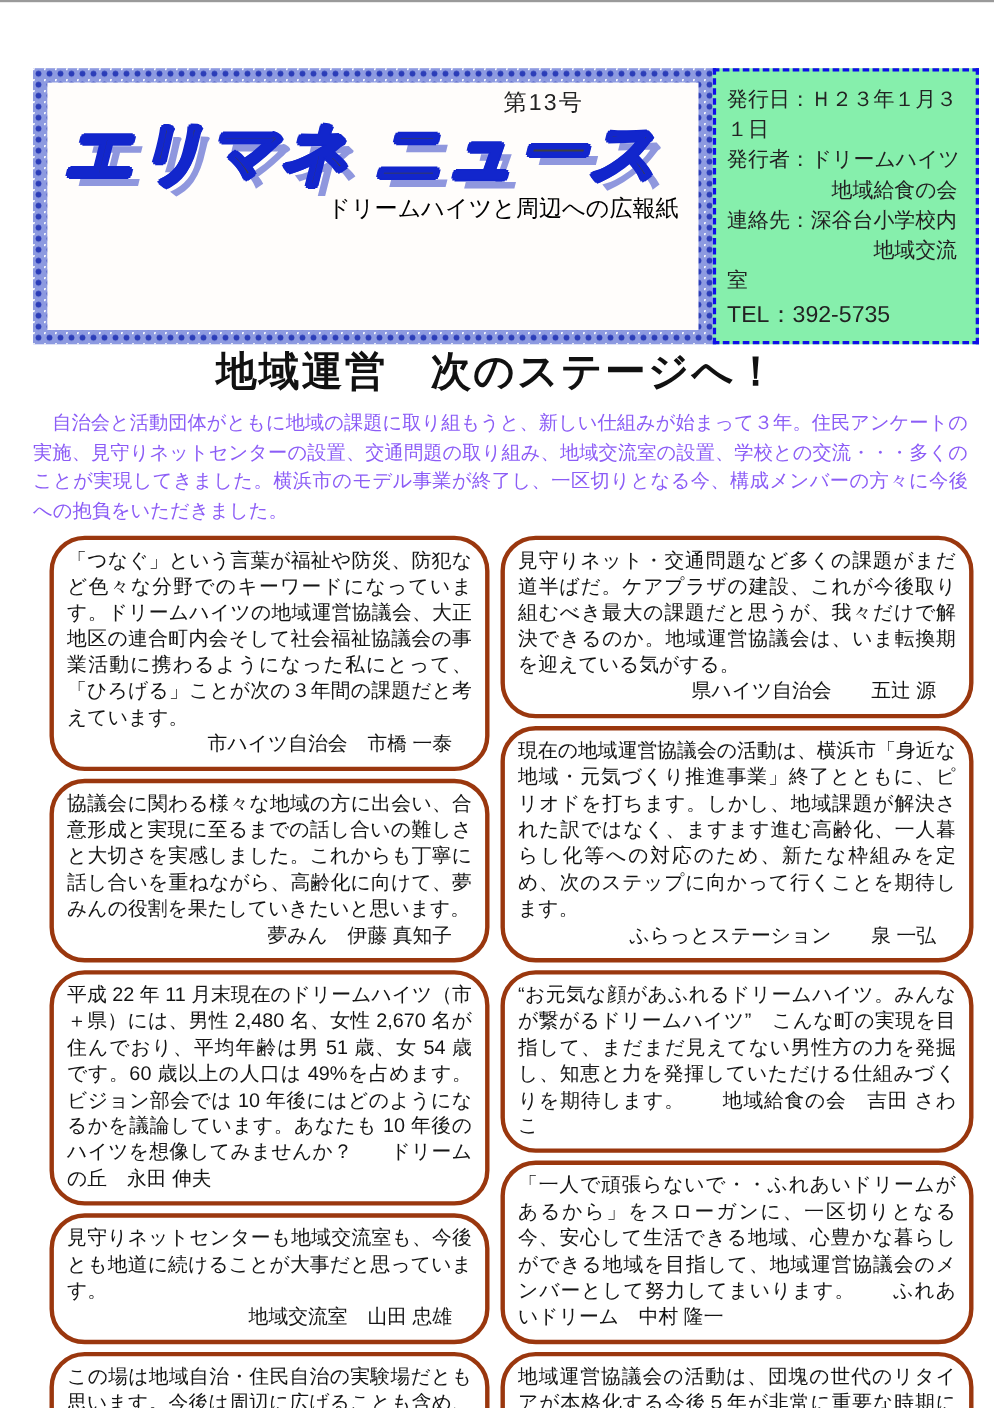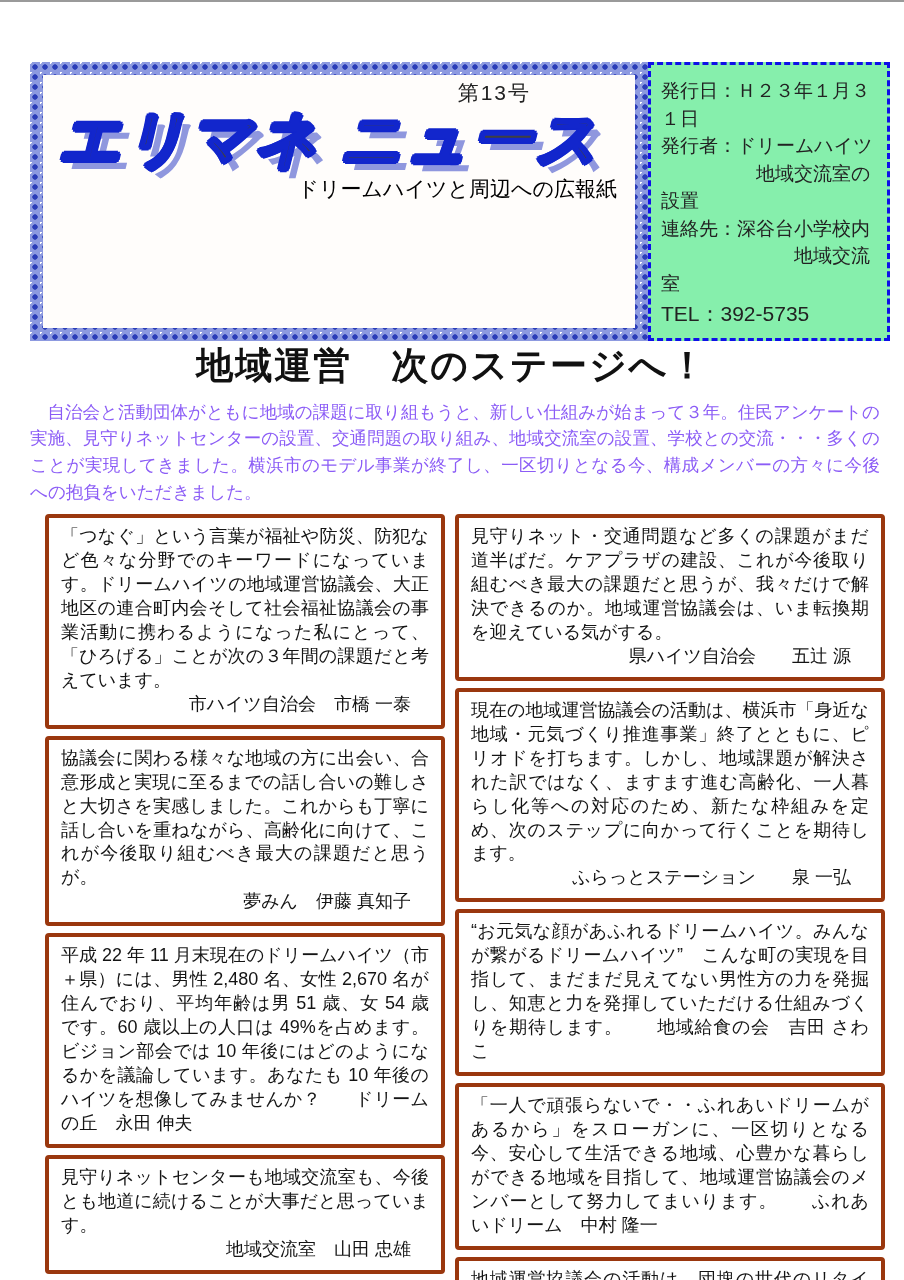--- a/index.html
+++ b/index.html
@@ -43,21 +43,21 @@
   .info-box .tel-line { text-align:left; font-size:21px; margin-top:2px; }
 
   
   .headline { text-align:center; font-size:37px; font-weight:600; letter-spacing:2px; margin-top:0; color:#111; }
   .intro { margin:8px 24px 0 30px; font-size:17.5px; line-height:1.52; text-align:justify; color:#8b5cf6; }
 
   
   .columns { display:grid; grid-template-columns:400px 430px; gap:10px; margin:9px 0 0 45px; width:840px; }
   .col { display:flex; flex-direction:column; gap:7px; }
   .box {
-    border:4px solid #9a370e; border-radius:4px; background:#fff;
+    border:4px solid #9a370e; border-radius:32px; background:#fff;
     padding:7px 12px 8px; font-size:18px; line-height:1.33; text-align:justify; color:#141414;
   }
   .sig { display:block; text-align:right; padding-right:18px; }
   .sig.inline { display:inline; margin-left:1.6em; }
 </style>
 </head>
 <body>
 
 <div class="page">
 
@@ -65,38 +65,38 @@
     <div class="banner">
       <div class="banner-inner">
         <div class="issue-no">第13号</div>
         <div class="main-title">エリマネ ニュース</div>
         <div class="subtitle">ドリームハイツと周辺への広報紙</div>
       </div>
     </div>
     <div class="info-box">
       <div>発行日：Ｈ２３年１月３１日</div>
       <div>発行者：ドリームハイツ</div>
-      <div>　　　　　地域交流室の設置</div>
+      <div>　　　　　地域給食の会</div>
       <div>連絡先：深谷台小学校内</div>
       <div>　　　　　　　地域交流室</div>
       <div class="tel-line">TEL：392-5735</div>
     </div>
   </div>
 
   <div class="headline">地域運営　次のステージへ！</div>
   <div class="intro">　自治会と活動団体がともに地域の課題に取り組もうと、新しい仕組みが始まって３年。住民アンケートの実施、見守りネットセンターの設置、交通問題の取り組み、地域交流室の設置、学校との交流・・・多くのことが実現してきました。横浜市のモデル事業が終了し、一区切りとなる今、構成メンバーの方々に今後への抱負をいただきました。</div>
 
   <div class="columns">
     <div class="col">
       <div class="box">
         <span>「つなぐ」という言葉が福祉や防災、防犯など色々な分野でのキーワードになっています。ドリームハイツの地域運営協議会、大正地区の連合町内会そして社会福祉協議会の事業活動に携わるようになった私にとって、「ひろげる」ことが次の３年間の課題だと考えています。</span>
         <span class="sig">市ハイツ自治会　市橋 一泰</span>
       </div>
       <div class="box">
-        <span>協議会に関わる様々な地域の方に出会い、合意形成と実現に至るまでの話し合いの難しさと大切さを実感しました。これからも丁寧に話し合いを重ねながら、高齢化に向けて、これが今後取り組むべき最大の課題だと思うが。</span>
+        <span>協議会に関わる様々な地域の方に出会い、合意形成と実現に至るまでの話し合いの難しさと大切さを実感しました。これからも丁寧に話し合いを重ねながら、高齢化に向けて、夢みんの役割を果たしていきたいと思います。</span>
         <span class="sig">夢みん　伊藤 真知子</span>
       </div>
       <div class="box">
         <span>平成 22 年 11 月末現在のドリームハイツ（市＋県）には、男性 2,480 名、女性 2,670 名が住んでおり、平均年齢は男 51 歳、女 54 歳です。60 歳以上の人口は 49%を占めます。ビジョン部会では 10 年後にはどのようになるかを議論しています。あなたも 10 年後のハイツを想像してみませんか？</span>
         <span class="sig inline">ドリームの丘　永田 伸夫</span>
       </div>
       <div class="box">
         <span>見守りネットセンターも地域交流室も、今後とも地道に続けることが大事だと思っています。</span>
         <span class="sig">地域交流室　山田 忠雄</span>
       </div>

